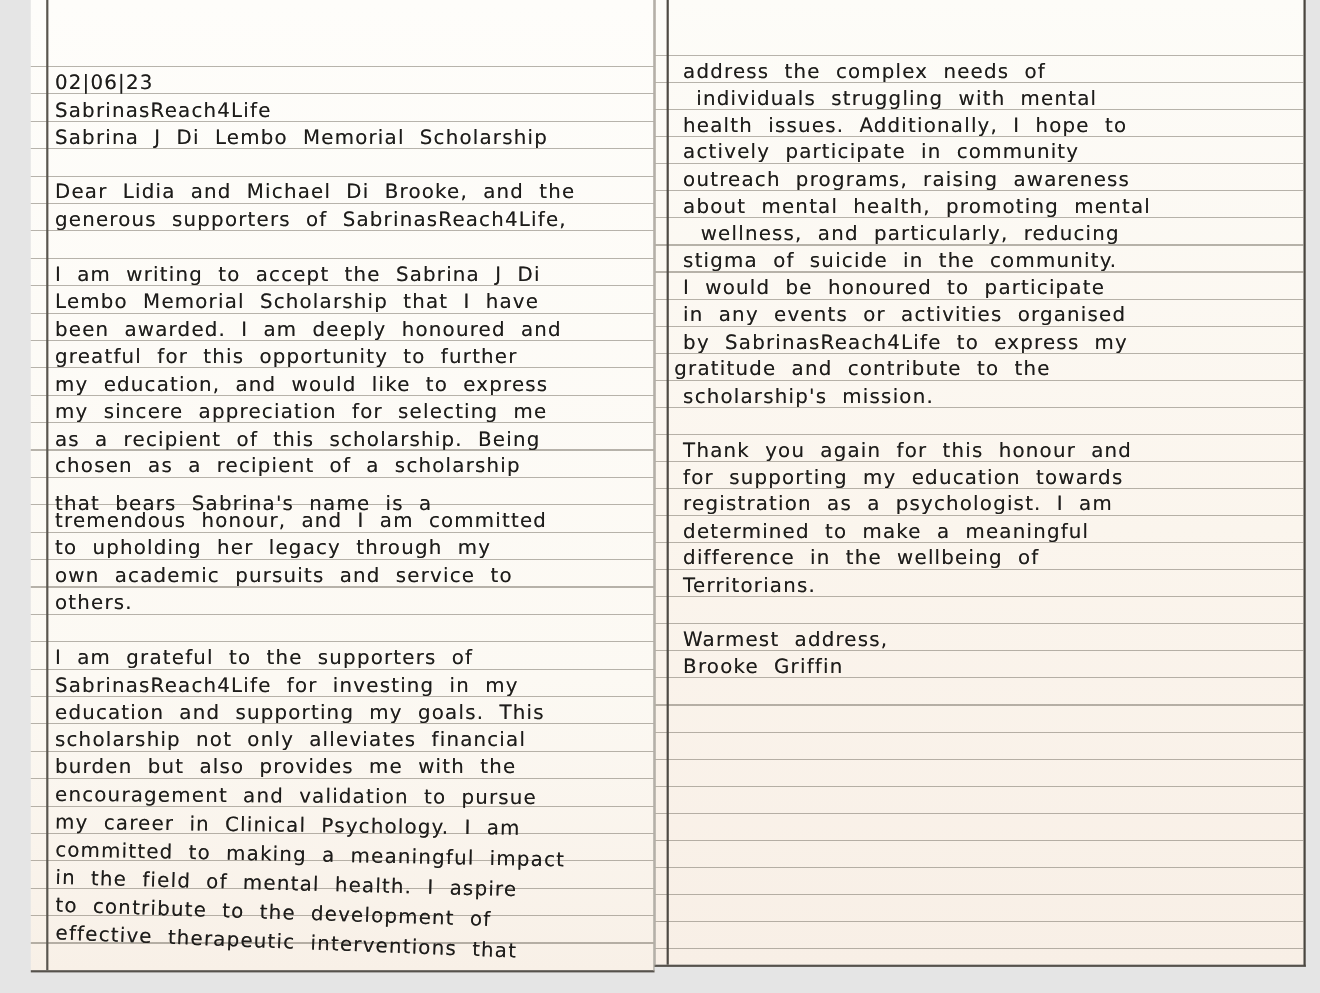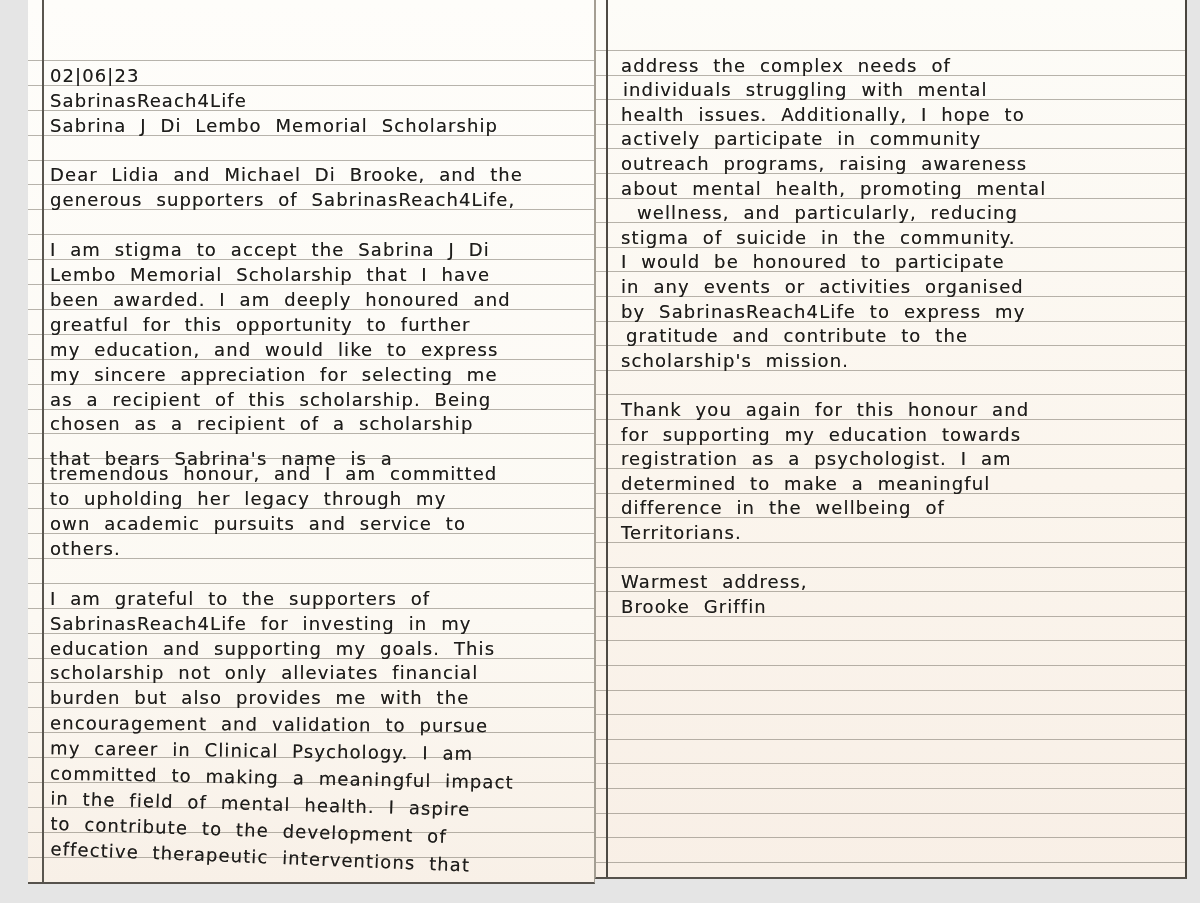--- a/index.html
+++ b/index.html
@@ -59,21 +59,21 @@
 
   <section class="page page-left" style="--first: 60px; --period: 24.9px;">
     <div class="rules"></div>
     <div class="vline margin-line"></div>
     <div class="lines">
         <div class="hand-line" style="top: 60px; height: 24.9px; padding-left: 22px;">02|06|23</div>
         <div class="hand-line" style="top: 84.9px; height: 24.9px; padding-left: 22px;">SabrinasReach4Life</div>
         <div class="hand-line" style="top: 109.8px; height: 24.9px; padding-left: 22px;">Sabrina J Di Lembo Memorial Scholarship</div>
         <div class="hand-line" style="top: 159.6px; height: 24.9px; padding-left: 22px;">Dear Lidia and Michael Di Brooke, and the</div>
         <div class="hand-line" style="top: 184.5px; height: 24.9px; padding-left: 22px;">generous supporters of SabrinasReach4Life,</div>
-        <div class="hand-line" style="top: 234.3px; height: 24.9px; padding-left: 22px;">I am stigma to accept the Sabrina J Di</div>
+        <div class="hand-line" style="top: 234.3px; height: 24.9px; padding-left: 22px;">I am writing to accept the Sabrina J Di</div>
         <div class="hand-line" style="top: 259.2px; height: 24.9px; padding-left: 22px;">Lembo Memorial Scholarship that I have</div>
         <div class="hand-line" style="top: 284.1px; height: 24.9px; padding-left: 22px;">been awarded. I am deeply honoured and</div>
         <div class="hand-line" style="top: 309px; height: 24.9px; padding-left: 22px;">greatful for this opportunity to further</div>
         <div class="hand-line" style="top: 333.9px; height: 24.9px; padding-left: 22px;">my education, and would like to express</div>
         <div class="hand-line" style="top: 358.8px; height: 24.9px; padding-left: 22px;">my sincere appreciation for selecting me</div>
         <div class="hand-line" style="top: 383.7px; height: 24.9px; padding-left: 22px;">as a recipient of this scholarship. Being</div>
         <div class="hand-line" style="top: 408.6px; height: 24.9px; padding-left: 22px;">chosen as a recipient of a scholarship</div>
         <div class="hand-line" style="top: 443px; height: 24.9px; padding-left: 22px; text-align: right;">that bears Sabrina's name is a</div>
         <div class="hand-line" style="top: 458.4px; height: 24.9px; padding-left: 22px;">tremendous honour, and I am committed</div>
         <div class="hand-line" style="top: 483.3px; height: 24.9px; padding-left: 22px;">to upholding her legacy through my</div>
@@ -91,31 +91,31 @@
         <div class="hand-line" style="top: 807px; height: 24.9px; padding-left: 22px; transform: rotate(1.9deg);">to contribute to the development of</div>
         <div class="hand-line" style="top: 831.9px; height: 24.9px; padding-left: 22px; transform: rotate(2.28deg);">effective therapeutic interventions that</div>
       </div>
   </section>
 
   <section class="page page-right" style="--first: 50px; --period: 24.6px;">
     <div class="rules"></div>
     <div class="vline seam-line"></div>
     <div class="lines">
         <div class="hand-line" style="top: 50px; height: 24.6px; padding-left: 25px;">address the complex needs of</div>
-        <div class="hand-line" style="top: 74.6px; height: 24.6px; padding-left: 27px;">individuals struggling with mental</div>
+        <div class="hand-line" style="top: 74.6px; height: 24.6px; padding-left: 37px;">individuals struggling with mental</div>
         <div class="hand-line" style="top: 99.2px; height: 24.6px; padding-left: 25px;">health issues. Additionally, I hope to</div>
         <div class="hand-line" style="top: 123.8px; height: 24.6px; padding-left: 25px;">actively participate in community</div>
         <div class="hand-line" style="top: 148.4px; height: 24.6px; padding-left: 25px;">outreach programs, raising awareness</div>
         <div class="hand-line" style="top: 173px; height: 24.6px; padding-left: 25px;">about mental health, promoting mental</div>
         <div class="hand-line" style="top: 197.6px; height: 24.6px; padding-left: 25px; margin-left: 16px;">wellness, and particularly, reducing</div>
         <div class="hand-line" style="top: 222.2px; height: 24.6px; padding-left: 25px;">stigma of suicide in the community.</div>
         <div class="hand-line" style="top: 246.8px; height: 24.6px; padding-left: 25px;">I would be honoured to participate</div>
         <div class="hand-line" style="top: 271.4px; height: 24.6px; padding-left: 25px;">in any events or activities organised</div>
         <div class="hand-line" style="top: 296px; height: 24.6px; padding-left: 25px;">by SabrinasReach4Life to express my</div>
-        <div class="hand-line" style="top: 320.6px; height: 24.6px; padding-left: 30px; text-align: center;">gratitude and contribute to the</div>
+        <div class="hand-line" style="top: 320.6px; height: 24.6px; padding-left: 17px; text-align: center;">gratitude and contribute to the</div>
         <div class="hand-line" style="top: 345.2px; height: 24.6px; padding-left: 25px; text-align: right;">scholarship's mission.</div>
         <div class="hand-line" style="top: 394.4px; height: 24.6px; padding-left: 25px;">Thank you again for this honour and</div>
         <div class="hand-line" style="top: 419px; height: 24.6px; padding-left: 25px;">for supporting my education towards</div>
         <div class="hand-line" style="top: 443.6px; height: 24.6px; padding-left: 25px;">registration as a psychologist. I am</div>
         <div class="hand-line" style="top: 468.2px; height: 24.6px; padding-left: 25px;">determined to make a meaningful</div>
         <div class="hand-line" style="top: 492.8px; height: 24.6px; padding-left: 25px;">difference in the wellbeing of</div>
         <div class="hand-line" style="top: 517.4px; height: 24.6px; padding-left: 25px;">Territorians.</div>
         <div class="hand-line" style="top: 566.6px; height: 24.6px; padding-left: 25px;">Warmest address,</div>
         <div class="hand-line" style="top: 591.2px; height: 24.6px; padding-left: 25px;">Brooke Griffin</div>
       </div>

